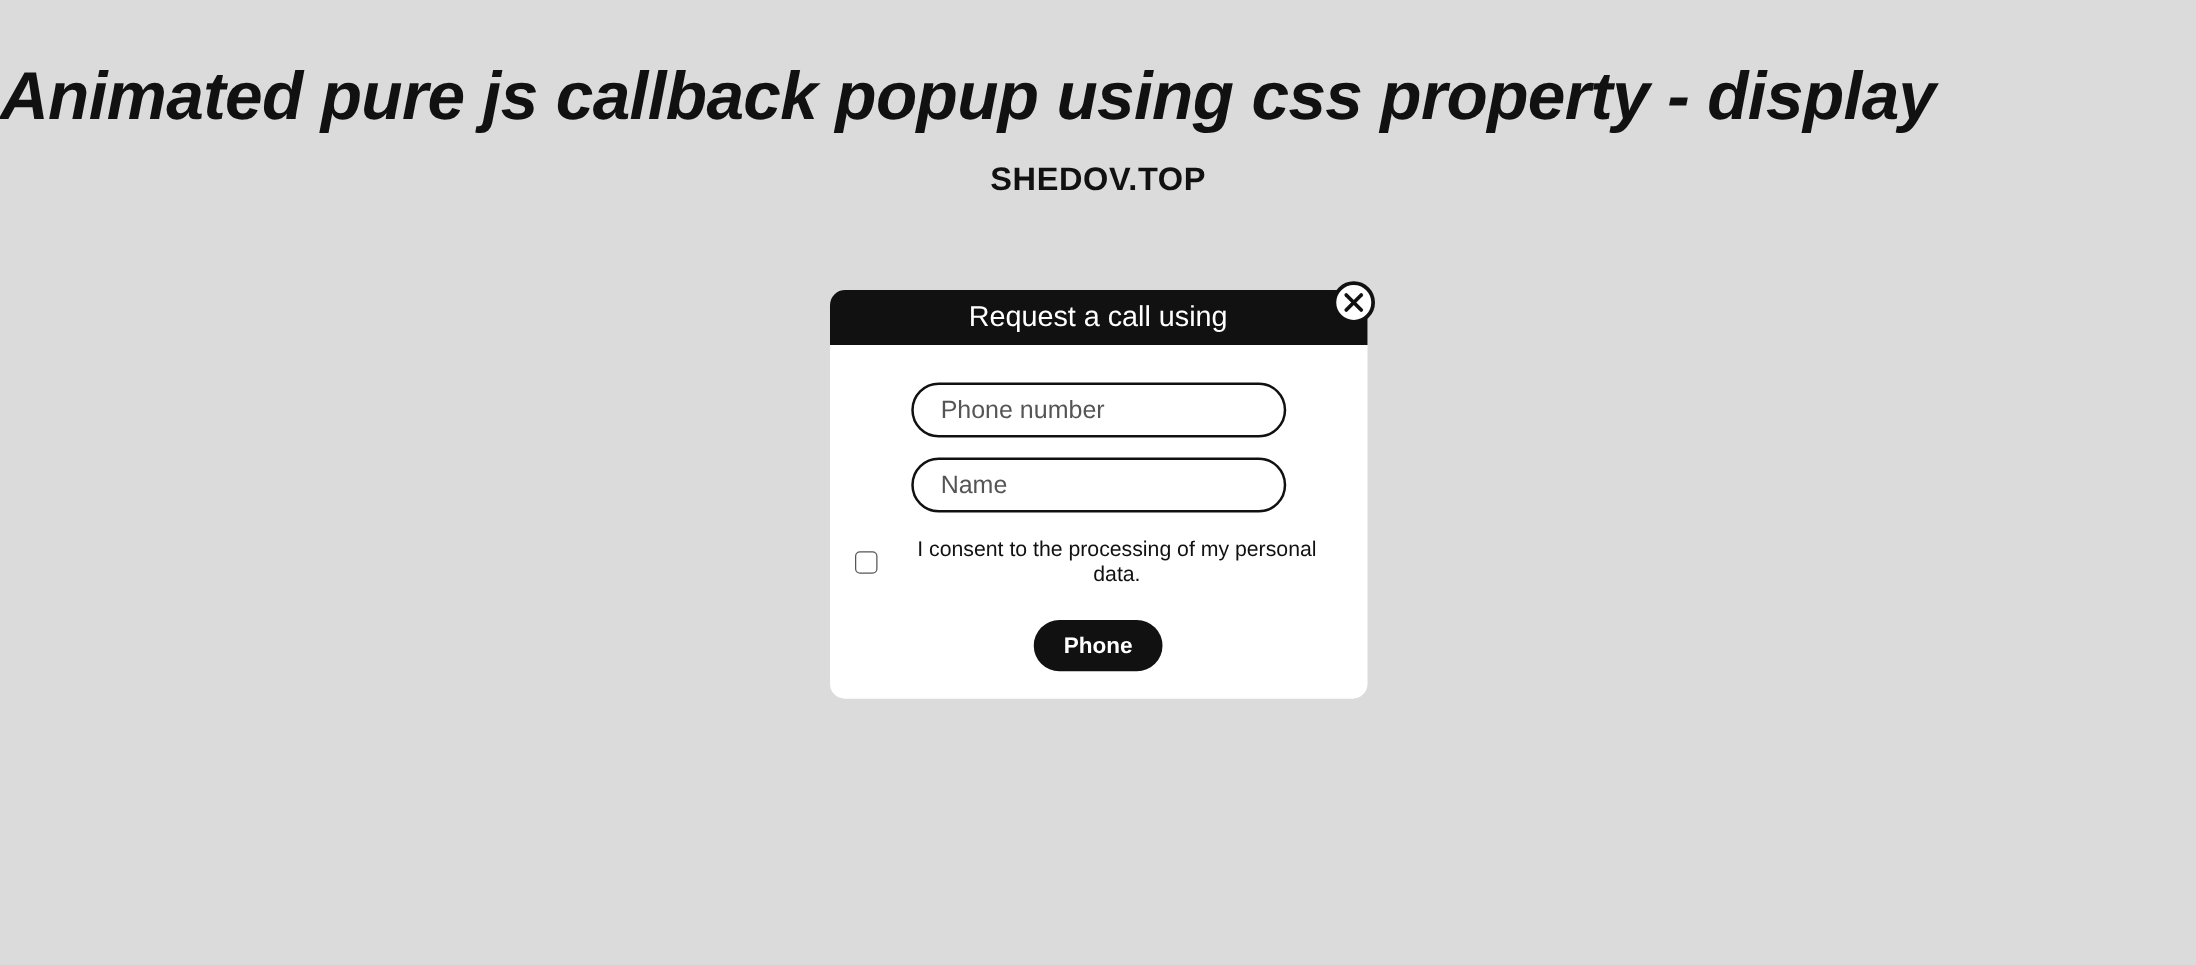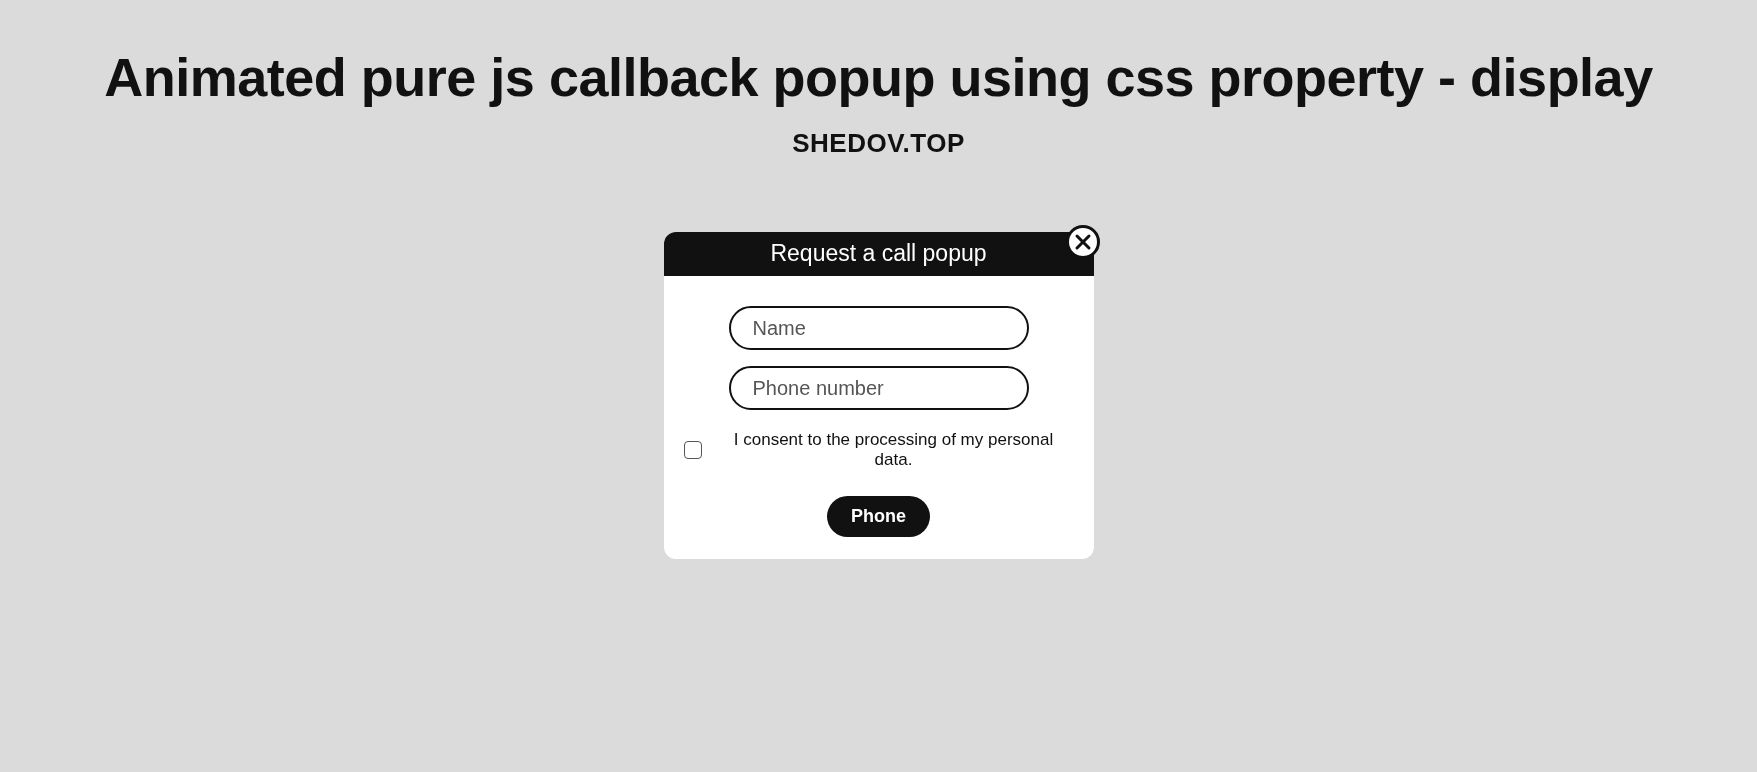--- a/index.html
+++ b/index.html
@@ -8,26 +8,26 @@
     box-sizing: border-box;
   }
   body {
     width: 1757px;
     height: 772px;
     background: #dbdbdb;
     font-family: "Segoe UI", Arial, sans-serif;
     overflow: hidden;
   }
   .page-title {
-    text-align: center;
     font-size: 54px;
     font-weight: 700;
     color: #111;
     margin-top: 46px;
     letter-spacing: -0.5px;
+    font-style: italic;
   }
   .page-subtitle {
     text-align: center;
     font-size: 26px;
     font-weight: 700;
     color: #111;
     margin-top: 20px;
     letter-spacing: 0.5px;
   }
   .popup {
@@ -119,29 +119,29 @@
     cursor: pointer;
   }
 </style>
 </head>
 <body>
 
 <h1 class="page-title">Animated pure js callback popup using css property - display</h1>
 <div class="page-subtitle">SHEDOV.TOP</div>
 
 <div class="popup">
-  <div class="popup-header">Request a call popup</div>
+  <div class="popup-header">Request a call using</div>
   <div class="close-btn">
     <svg viewBox="0 0 24 24">
       <line x1="4" y1="4" x2="20" y2="20" stroke="#111" stroke-width="4" stroke-linecap="round"></line>
       <line x1="20" y1="4" x2="4" y2="20" stroke="#111" stroke-width="4" stroke-linecap="round"></line>
     </svg>
   </div>
   <div class="popup-body">
+    <input type="text" class="text-input" placeholder="Phone number" style="">
     <input type="text" class="text-input" placeholder="Name" style="">
-    <input type="text" class="text-input" placeholder="Phone number" style="">
     <div class="consent-row">
       <div class="consent-checkbox"></div>
       <span class="consent-label">I consent to the processing of my personal data.</span>
     </div>
     <button class="send-btn">Phone</button>
   </div>
 </div>
 
 </body></html>

